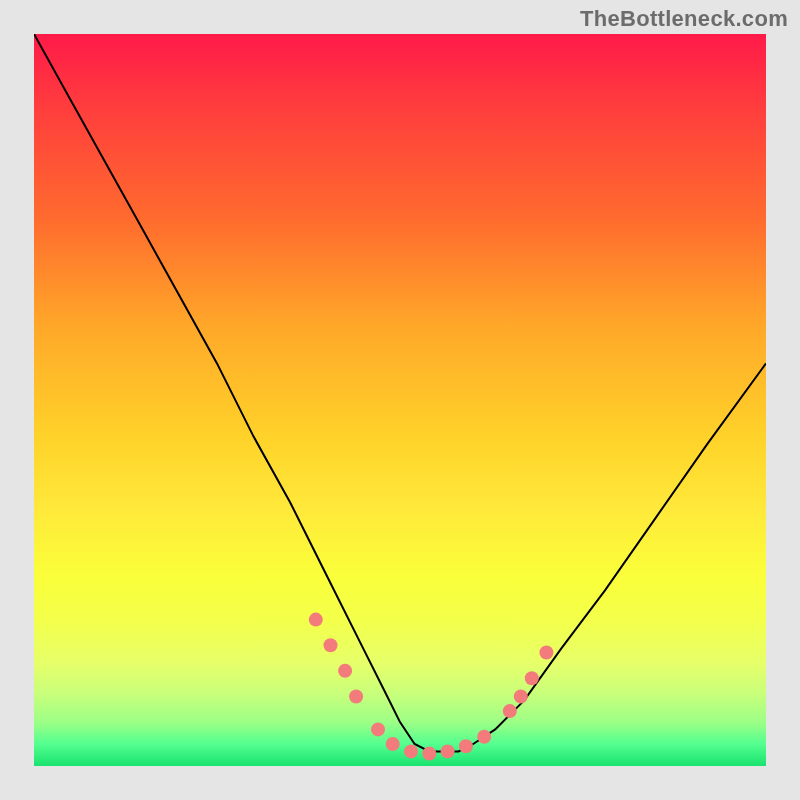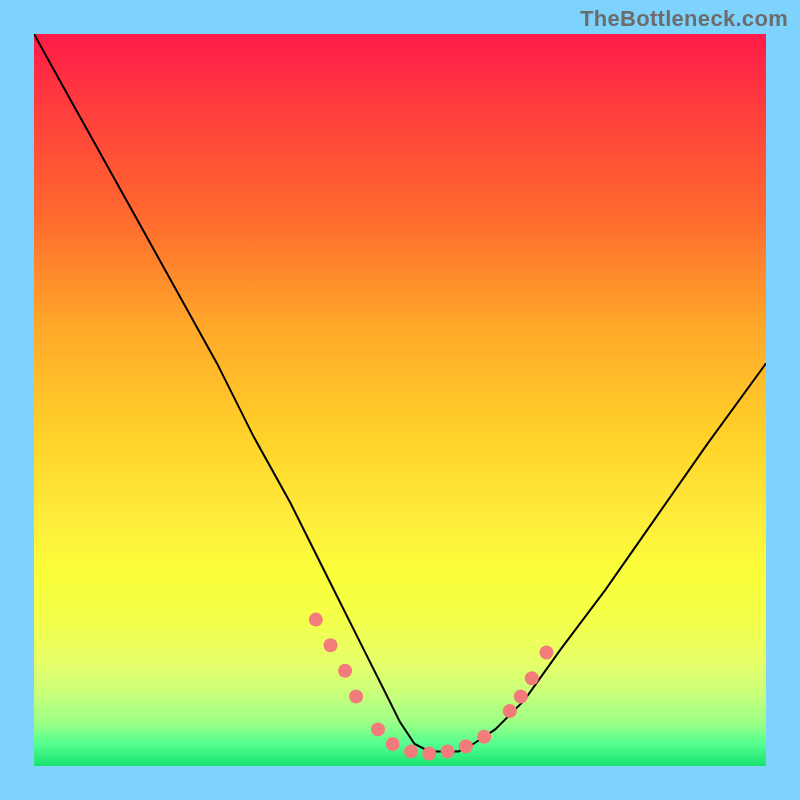--- a/index.html
+++ b/index.html
@@ -9,21 +9,21 @@
     height: 800px;
     background: #000;
     overflow: hidden;
   }
   .frame {
     position: absolute;
     left: 0;
     top: 0;
     width: 800px;
     height: 800px;
-    background: #7dd3fc;
+    background: #e5e5e5;
   }
   .plot {
     position: absolute;
     left: 34px;
     top: 34px;
     width: 732px;
     height: 732px;
     background: linear-gradient(to bottom,
       #ff1a49 0%,
       #ff3d3d 10%,

